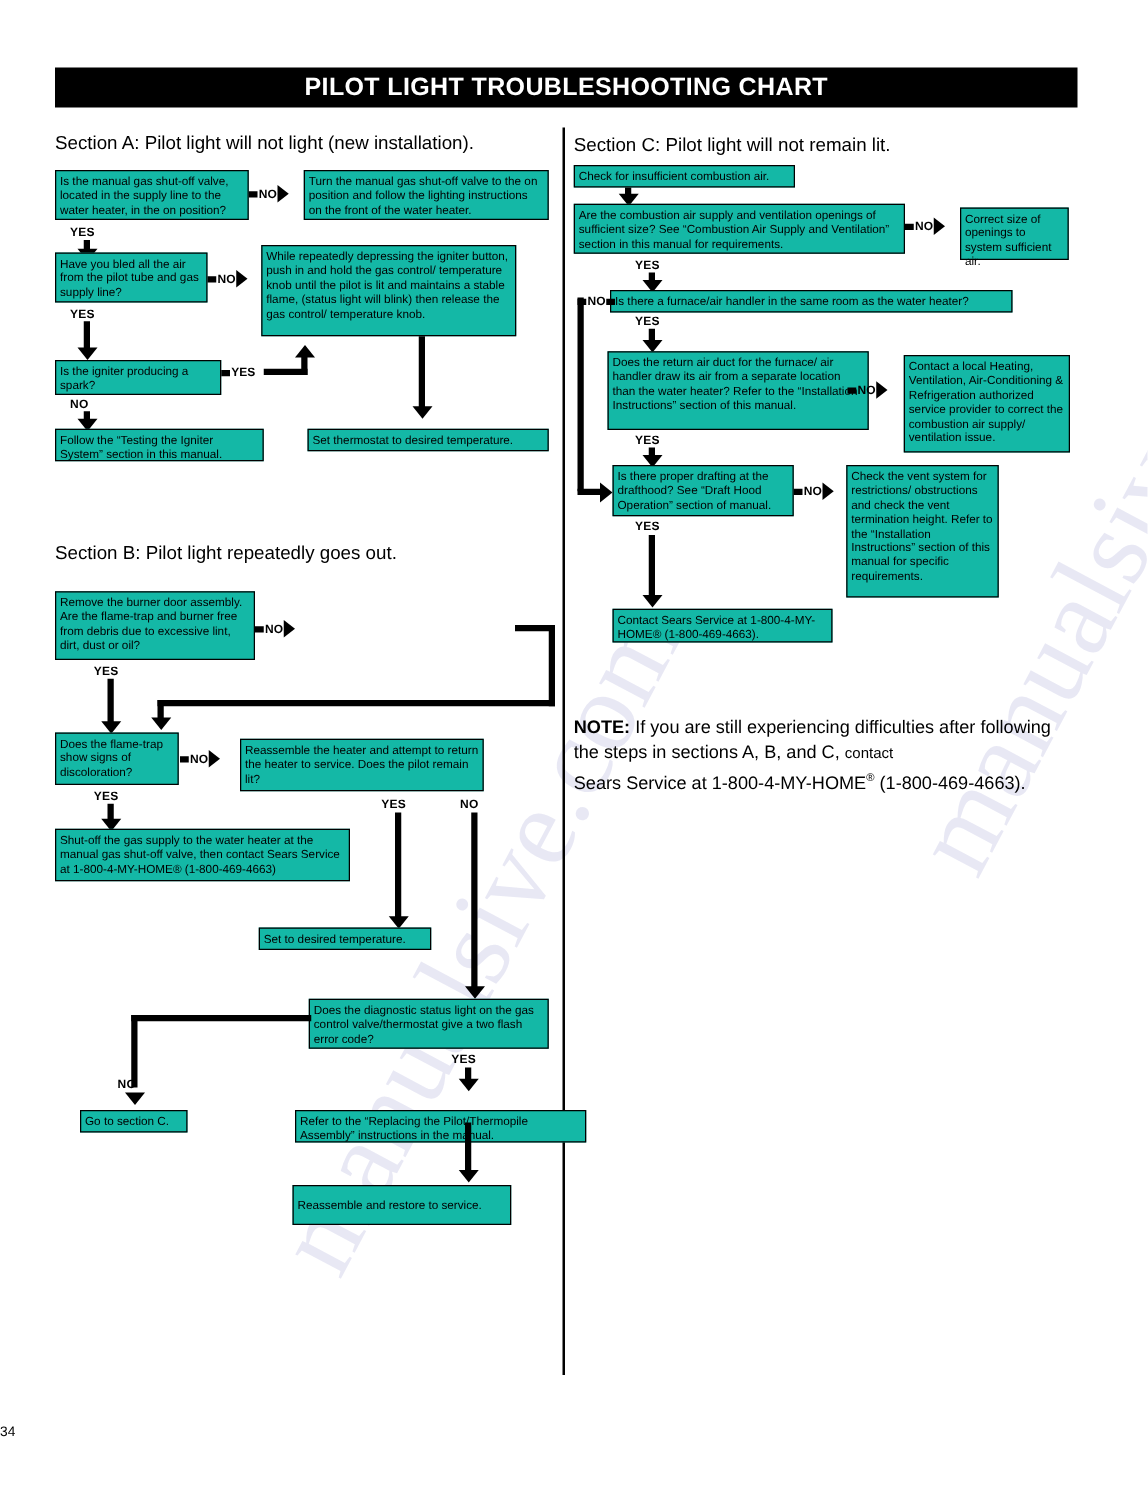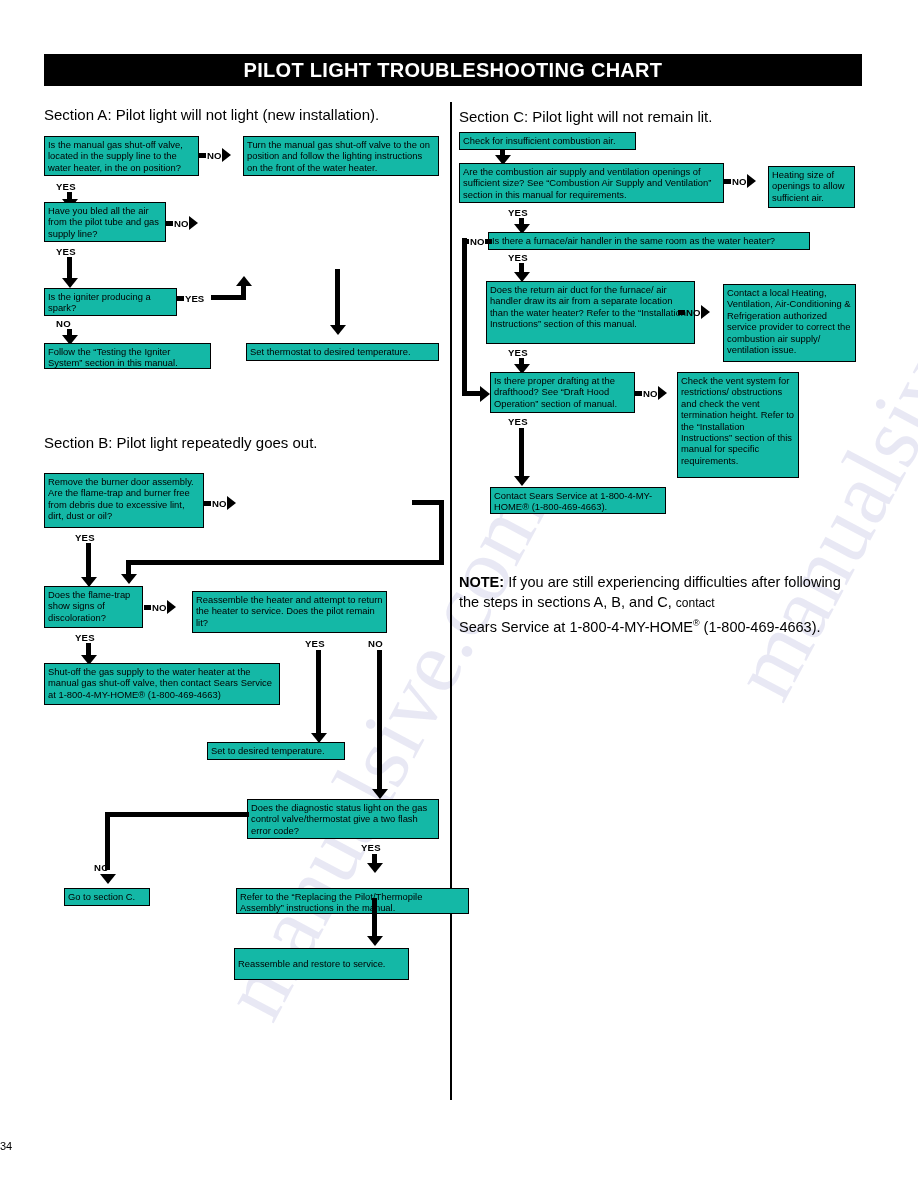--- a/index.html
+++ b/index.html
@@ -82,20 +82,21 @@
     <span class="stub"></span>
     <span class="txt">NO</span>
     <span class="head"></span>
   </div>
 
   <div class="lbl" style="left:56px;top:181px;">YES</div>
   <div class="vl" style="left:67px;top:192px;height:10px;"></div>
   <div class="ad" style="left:61.5px;top:199px;"></div>
 
   <div class="bx" style="left:44px;top:202px;width:122px;height:40px;">Have you bled all the air from the pilot tube and gas supply line?</div>
+  <div class="bx" style="left:209px;top:196px;width:204px;height:73px;">While repeatedly depressing the igniter button, push in and hold the gas control/ temperature knob until the pilot is lit and maintains a stable flame, (status light will blink) then release the gas control/ temperature knob.</div>
   <div class="noinline" style="left:166px;top:218px;">
     <span class="stub"></span>
     <span class="txt">NO</span>
     <span class="head"></span>
   </div>
 
   <div class="lbl" style="left:56px;top:246px;">YES</div>
   <div class="vl" style="left:67px;top:257px;height:24px;"></div>
   <div class="ad" style="left:61.5px;top:278px;"></div>
 
@@ -178,21 +179,21 @@
   <div class="ad" style="left:366.5px;top:936px;"></div>
   <div class="bx c" style="left:234px;top:948px;width:175px;height:32px;">Reassemble and restore to service.</div>
 
   <div class="sect-title" style="left:459px;top:108px;">Section C: Pilot light will not remain lit.</div>
 
   <div class="bx c pad1" style="left:459px;top:132px;width:177px;height:18px;">Check for insufficient combustion air.</div>
   <div class="vl" style="left:500px;top:150px;height:8px;"></div>
   <div class="ad" style="left:494.5px;top:155px;"></div>
 
   <div class="bx" style="left:459px;top:163px;width:265px;height:40px;">Are the combustion air supply and ventilation openings of sufficient size? See “Combustion Air Supply and Ventilation” section in this manual for requirements.</div>
-  <div class="bx" style="left:768px;top:166px;width:87px;height:42px;">Heating size of openings to allow sufficient air.</div>
+  <div class="bx" style="left:768px;top:166px;width:87px;height:42px;">Correct size of openings to system sufficient air.</div>
   <div class="noinline" style="left:724px;top:176px;">
     <span class="stub"></span>
     <span class="txt">NO</span>
     <span class="head"></span>
   </div>
 
   <div class="lbl" style="left:508px;top:207px;">YES</div>
   <div class="vl" style="left:519px;top:218px;height:10px;"></div>
   <div class="ad" style="left:513.5px;top:224px;"></div>
 

